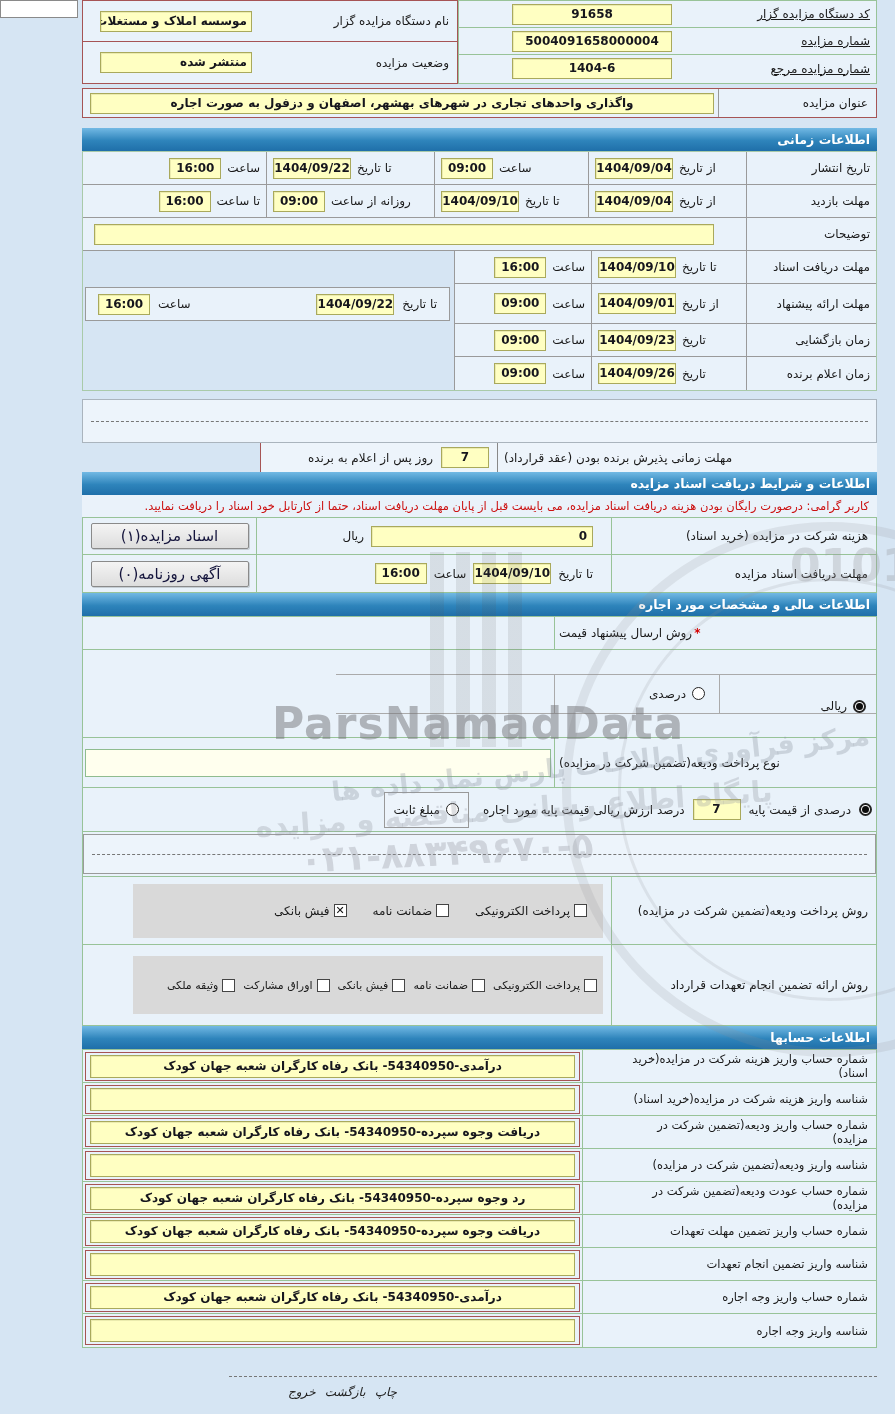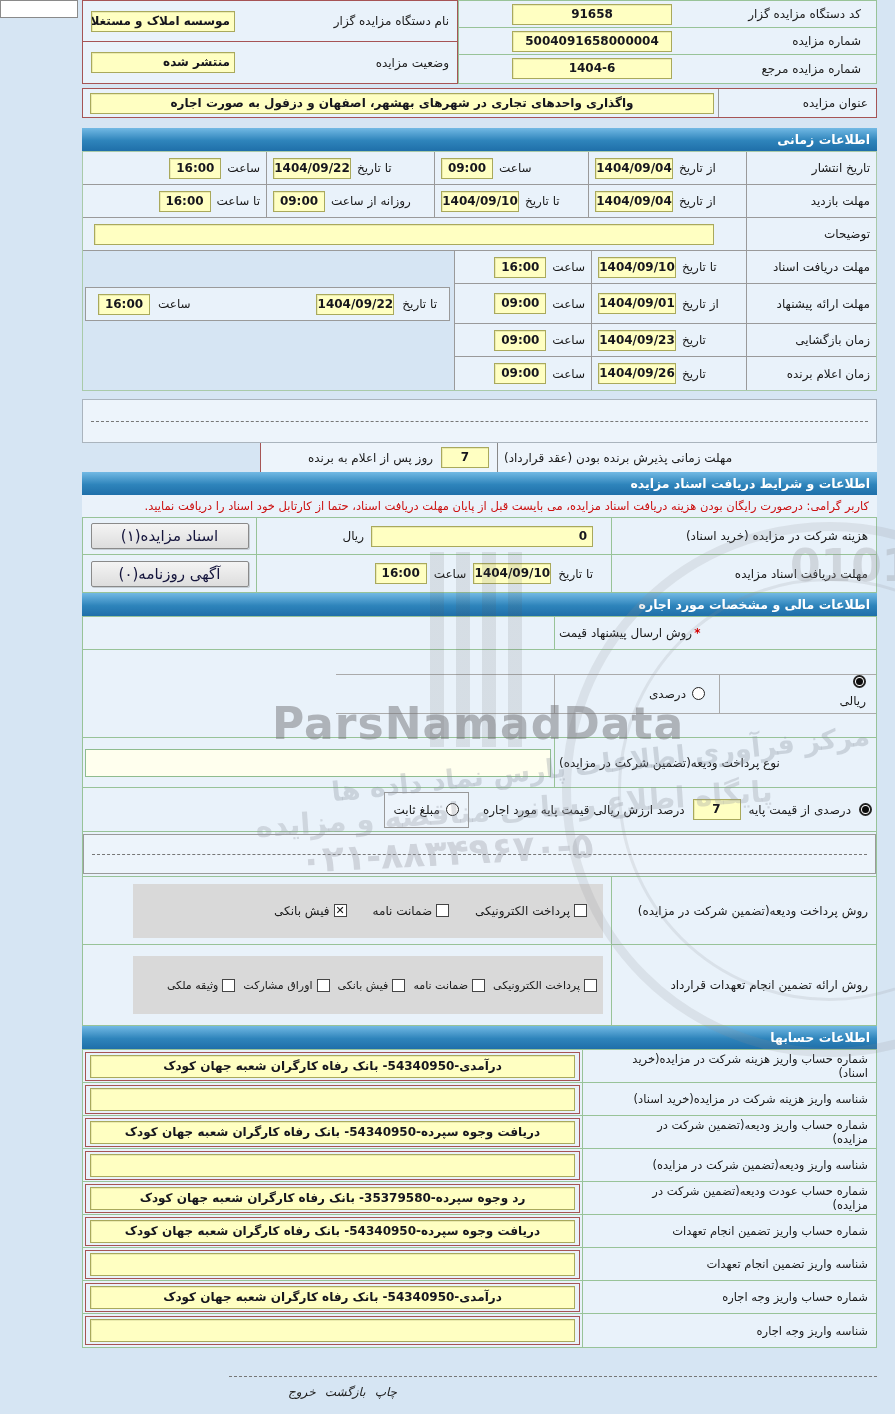--- a/index.html
+++ b/index.html
@@ -40,27 +40,27 @@
   .radio { width:13px; height:13px; border:1px solid #222; border-radius:50%; background:#fff; display:inline-block; position:relative; flex:none; }
   .radio.on { border-width:2px; }
   .radio.on::after { content:""; position:absolute; inset:1px; border-radius:50%; background:#0c0c0c; }
   .cb { width:13px; height:13px; border:1px solid #444; background:#fff; display:inline-flex; align-items:center; justify-content:center; font-size:11px; font-weight:700; color:#111; line-height:1; flex:none; }
 
   
   .toptables { display:flex; height:84px; }
   .tt-right { width:419px; border:1px solid #98c398; background:#e9f2fa; }
   .tt-right .row { height:27px; border-bottom:1px solid #98c398; padding-left:4px; }
   .tt-right .row:last-child { border-bottom:none; }
-  .tt-right .lbl { width:157px; padding-right:15px; flex:none; }
+  .tt-right .lbl { width:157px; padding-right:6px; flex:none;text-decoration:underline; }
   .tt-right .ylw { width:160px; margin-left:2px; }
   .tt-right .val-area { flex:1; display:flex; justify-content:center; }
   .tt-left { width:376px; border:1px solid #a65454; background:#e9f2fa; }
   .tt-left .row { height:41px; border-bottom:1px solid #a65454; }
   .tt-left .row:last-child { border-bottom:none; }
-  .tt-left .lbl { width:222px; padding-right:8px; flex:none; }
+  .tt-left .lbl { width:205px; padding-right:8px; flex:none; }
   .tt-left .ylw { width:152px; margin-left:8px; text-align:right; padding:0 4px; }
 
   .title-row { height:30px; margin-top:4px; border:1px solid #a65454; background:#e9f2fa; display:flex; align-items:center; }
   .title-row .lbl { width:158px; padding-right:8px; border-left:1px solid #999; height:100%; display:flex; align-items:center; flex:none; }
   .title-row .ylw { width:624px; margin-right:4px; }
 
   .sp10 { height:10px; }
 
   
   .time-table { border:1px solid #a9caa9; }
@@ -103,21 +103,21 @@
   
   .fin-table { border:1px solid #98c398; background:#e9f2fa; }
   .frow { display:flex; align-items:center; border-bottom:1px solid #98c398; }
   .frow:last-child { border-bottom:none; }
   .flabel322 { width:322px; height:100%; display:flex; align-items:center; justify-content:flex-end; padding-right:6px; padding-left:4px; border-left:1px solid #98c398; flex:none; text-align:right; }
   .flabel265 { width:265px; height:100%; display:flex; align-items:center; padding-right:8px; border-left:1px solid #98c398; flex:none; }
   .req { color:#d40000; font-weight:700; margin-left:2px; }
   .fr-send { height:33px; }
   .fr-radio { height:88px; align-items:center; }
   .radio-strip { width:540px; height:40px; border-top:1px solid #aaa; border-bottom:1px solid #aaa; display:flex; }
-  .rcell1 { width:157px; display:flex; align-items:flex-start; gap:6px; padding-right:10px; border-left:1px solid #aaa;flex-direction:column; }
+  .rcell1 { width:157px; display:flex; align-items:flex-end; gap:6px; padding-right:10px; border-left:1px solid #aaa; }
   .rcell2 { width:165px; display:flex; align-items:center; gap:6px; padding-right:14px; border-left:1px solid #aaa;padding-left:36px; }
   .fr-dep { height:50px; }
   .green-input { background:#ffffee; border:1px solid #8fbc8f; height:28px; width:466px; margin-right:3px; }
   .fr-pct { height:44px; gap:8px; padding-right:4px; }
   .fixed-box { border:1px solid #999; background:#edf4fb; height:36px; display:flex; align-items:center; gap:6px; padding:0 9px; margin-right:6px; }
   .fr-dash { border-bottom:1px solid #98c398; padding:2px 0; }
   .fr-cbx { height:68px; }
   .fr-cbx2 { height:80px; }
   .graybox { width:470px; height:54px; background:#d9d9d9; display:flex; align-items:center; gap:26px; padding-right:16px; margin-right:8px; }
   .graybox.five { height:58px; gap:8px; padding-right:6px; font-size:11px; }
@@ -464,26 +464,26 @@
       <div class="aval">
           <div class="mbox">
             <div class="ylw"></div>
           </div>
         </div>
     </div>
     <div class="arow">
       <div class="alabel">شماره حساب عودت ودیعه(تضمین شرکت در مزایده)</div>
       <div class="aval">
           <div class="mbox">
-            <div class="ylw">رد وجوه سپرده-35379580- بانک رفاه کارگران شعبه جهان کودک</div>
-          </div>
-        </div>
-    </div>
-    <div class="arow">
-      <div class="alabel">شماره حساب واریز تضمین انجام تعهدات</div>
+            <div class="ylw">رد وجوه سپرده-54340950- بانک رفاه کارگران شعبه جهان کودک</div>
+          </div>
+        </div>
+    </div>
+    <div class="arow">
+      <div class="alabel">شماره حساب واریز تضمین مهلت تعهدات</div>
       <div class="aval">
           <div class="mbox">
             <div class="ylw">دریافت وجوه سپرده-54340950- بانک رفاه کارگران شعبه جهان کودک</div>
           </div>
         </div>
     </div>
     <div class="arow">
       <div class="alabel">شناسه واریز تضمین انجام تعهدات</div>
       <div class="aval">
           <div class="mbox">

